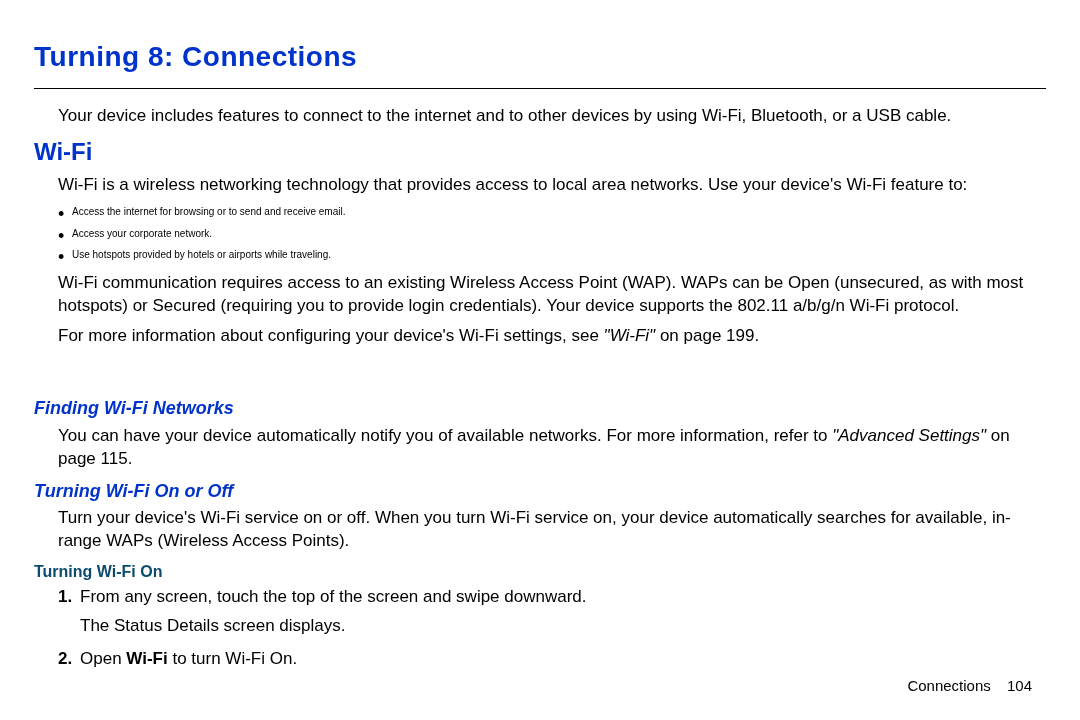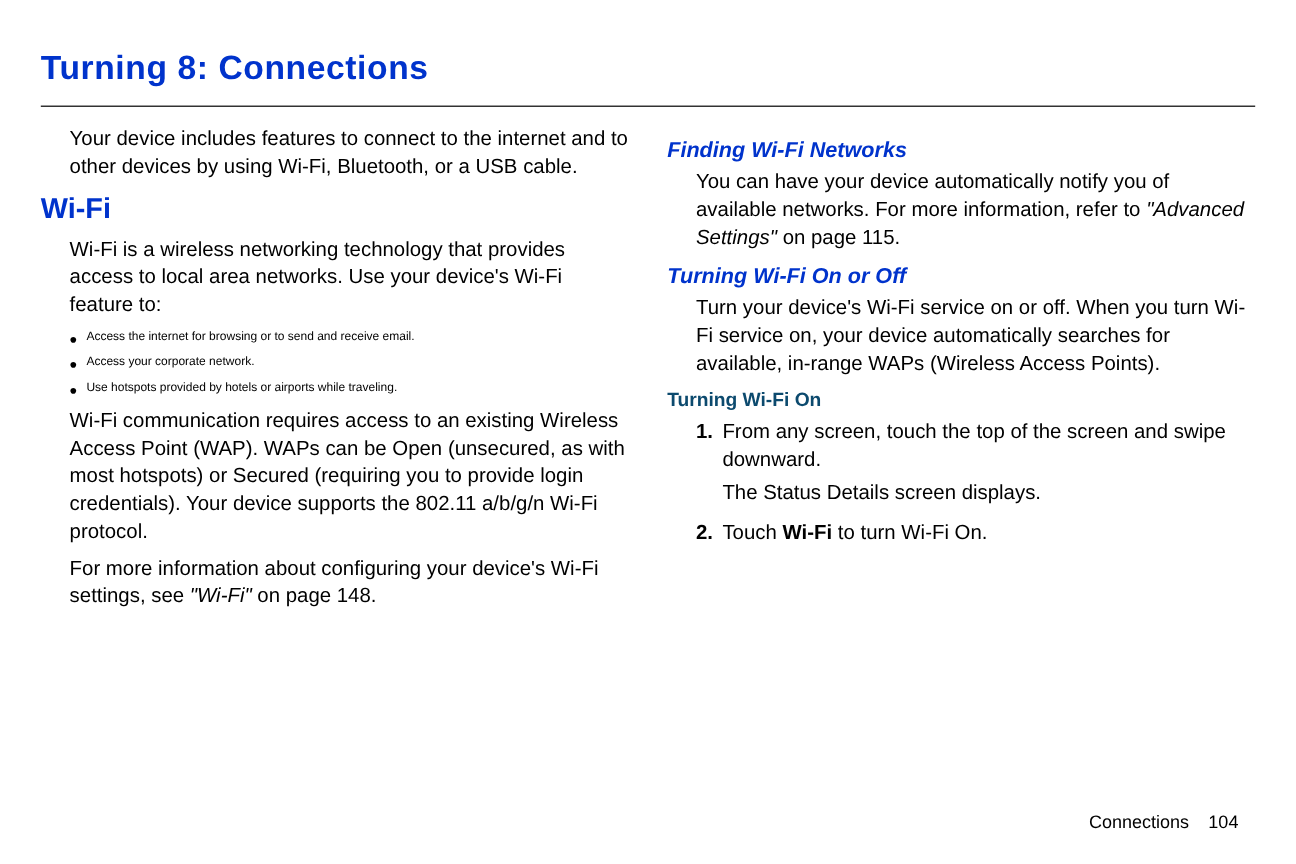--- a/index.html
+++ b/index.html
@@ -21,20 +21,21 @@
     padding-bottom: 12px;
   }
   .rule {
     border: none;
     border-top: 1.5px solid #000;
     margin-bottom: 16px;
   }
   .cols {
     display: flex;
     gap: 32px;
+    flex-direction: column;
   }
   .col { flex: 1 1 0; min-width: 0; }
   .lead-indent { padding-left: 24px; }
   .body-p { margin-bottom: 8px; }
   .h2 {
     font-size: 24px;
     font-weight: 900;
     color: #0033cc;
     margin: 8px 0 6px 0;
   }
@@ -112,41 +113,41 @@
     <p class="body-p lead-indent">Your device includes features to connect to the internet and to other devices by using Wi-Fi, Bluetooth, or a USB cable.</p>
     <h2 class="h2">Wi-Fi</h2>
     <p class="body-p lead-indent">Wi-Fi is a wireless networking technology that provides access to local area networks. Use your device's Wi-Fi feature to:</p>
     <ul class="bullets">
       <li>Access the internet for browsing or to send and receive email.</li>
       <li>Access your corporate network.</li>
       <li>Use hotspots provided by hotels or airports while traveling.</li>
     </ul>
     <p class="body-p lead-indent">Wi-Fi communication requires access to an existing Wireless Access Point (WAP). WAPs can be Open (unsecured, as with most hotspots) or Secured (requiring you to provide login credentials). Your device supports the 802.11 a/b/g/n Wi-Fi protocol.</p>
     <p class="body-p lead-indent">
-      <span>For more information about configuring your device's Wi-Fi settings, see </span><span class="ref-ital">"Wi-Fi"</span><span> on page 148.</span>
+      <span>For more information about configuring your device's Wi-Fi settings, see </span><span class="ref-ital">"Wi-Fi"</span><span> on page 199.</span>
     </p>
   </div>
 
   <div class="col">
     <h3 class="h3">Finding Wi-Fi Networks</h3>
     <p class="body-p lead-indent">
       <span>You can have your device automatically notify you of available networks. For more information, refer to </span><span class="ref-ital">"Advanced Settings"</span><span> on page 115.</span>
     </p>
     <h3 class="h3">Turning Wi-Fi On or Off</h3>
     <p class="body-p lead-indent">Turn your device's Wi-Fi service on or off. When you turn Wi-Fi service on, your device automatically searches for available, in-range WAPs (Wireless Access Points).</p>
     <h4 class="h4">Turning Wi-Fi On</h4>
     <ol class="steps">
       <li>
         <span class="num">1.</span>
         <span>From any screen, touch the top of the screen and swipe downward.</span>
         <span class="sub">The Status Details screen displays.</span>
       </li>
       <li>
         <span class="num">2.</span>
-        <span>Touch </span><span class="bold">Wi-Fi</span><span> to turn Wi-Fi On.</span>
+        <span>Open </span><span class="bold">Wi-Fi</span><span> to turn Wi-Fi On.</span>
       </li>
     </ol>
   </div>
 
 </div>
 
 <div class="footer">
   <span>Connections</span>
   <span class="pg">104</span>
 </div>

